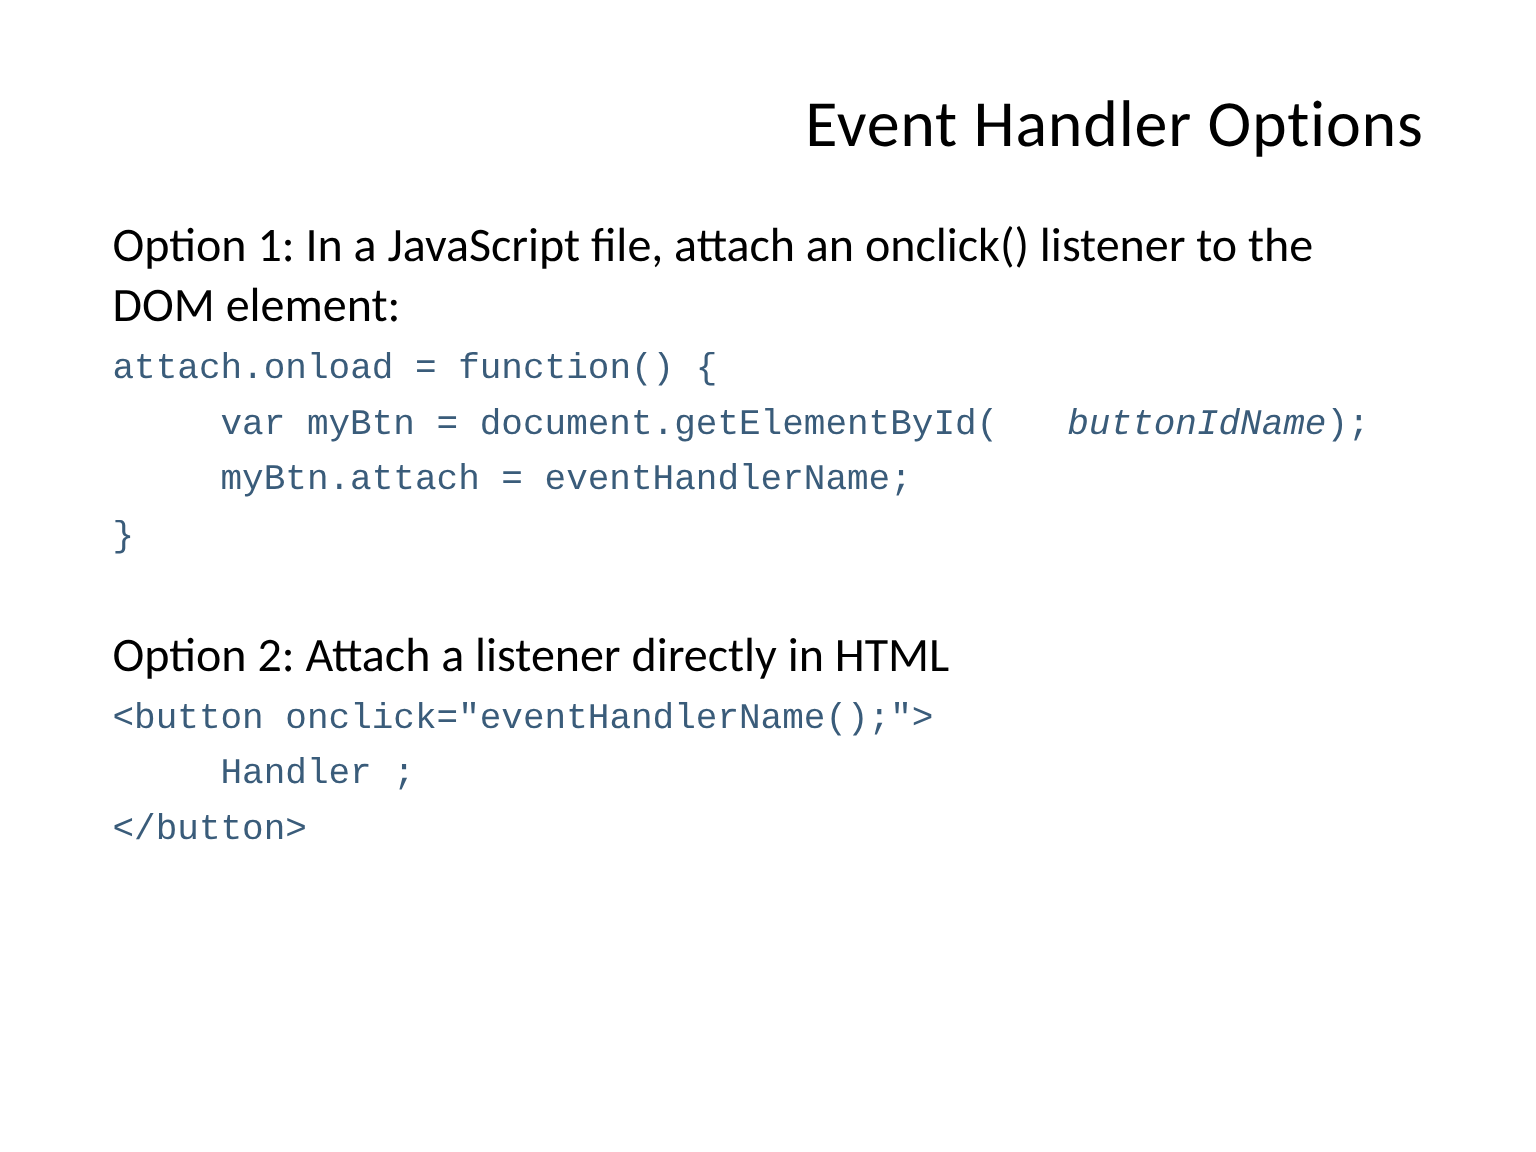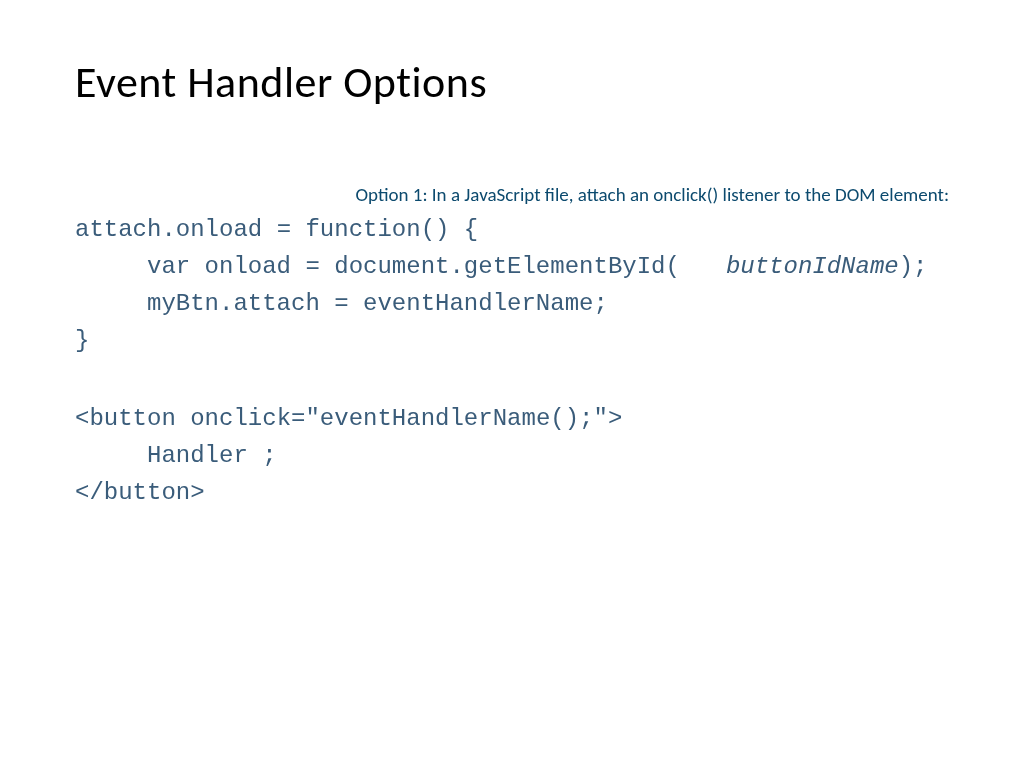--- a/index.html
+++ b/index.html
@@ -14,31 +14,30 @@
       font-family: Calibri, 'Segoe UI', Arial, sans-serif;
       color: #000000;
       overflow: hidden;
     }
     .slide {
       padding: 55px 75px 40px 75px;
     }
     .title {
       font-size: 44px;
       font-weight: 400;
-      text-align: left;
-      margin-bottom: 74px;
+      text-align: right;
+      margin-bottom: 35px;
       letter-spacing: 0.5px;
     }
     .body-text {
-      font-size: 19px;
+      font-size: 32px;
       font-weight: 400;
       line-height: 1.25;
-      color: #0c4a6e;
+      color: #000000;
       margin-bottom: 4px;
-      text-align: right;
     }
     .code-block {
       font-family: 'Courier New', Courier, monospace;
       font-size: 24px;
       color: #3a5c7a;
       line-height: 1.55;
       white-space: pre;
       margin-bottom: 28px;
     }
     .code-block .indent {
@@ -56,24 +55,25 @@
 </head>
 <body>
 
 <div class="slide">
 
   <h1 class="title">Event Handler Options</h1>
 
   <p class="body-text">Option 1: In a JavaScript file, attach an onclick() listener to the DOM element:</p>
 
   <div class="code-block"><span>attach.onload = function() {</span>
-<span class="indent"></span><span><span>var onload = document.getElementById(</span><em>buttonIdName</em><span>);</span></span>
+<span class="indent"></span><span><span>var myBtn = document.getElementById(</span><em>buttonIdName</em><span>);</span></span>
 <span class="indent"></span><span>myBtn.attach = eventHandlerName;</span>
 <span>}</span></div>
 
   <div class="spacer"></div>
 
+  <p class="body-text">Option 2: Attach a listener directly in HTML</p>
 
   <div class="code-block"><span>&lt;button onclick="eventHandlerName();"&gt;</span>
 <span class="indent"></span><span>Handler ;</span>
 <span>&lt;/button&gt;</span></div>
 
 </div>
 
 </body></html>

